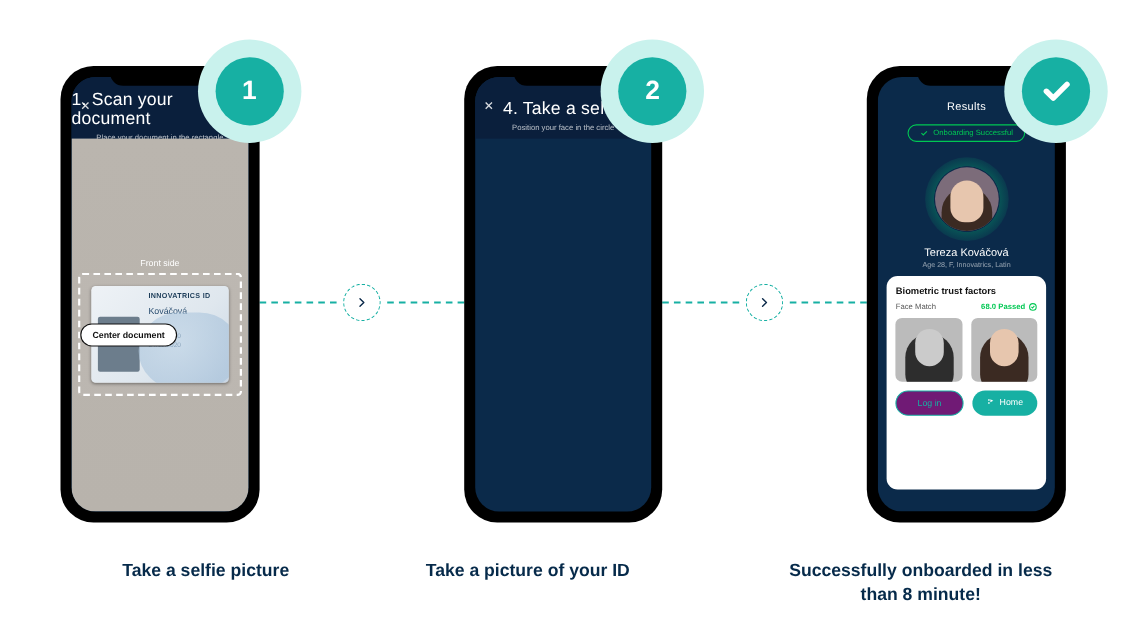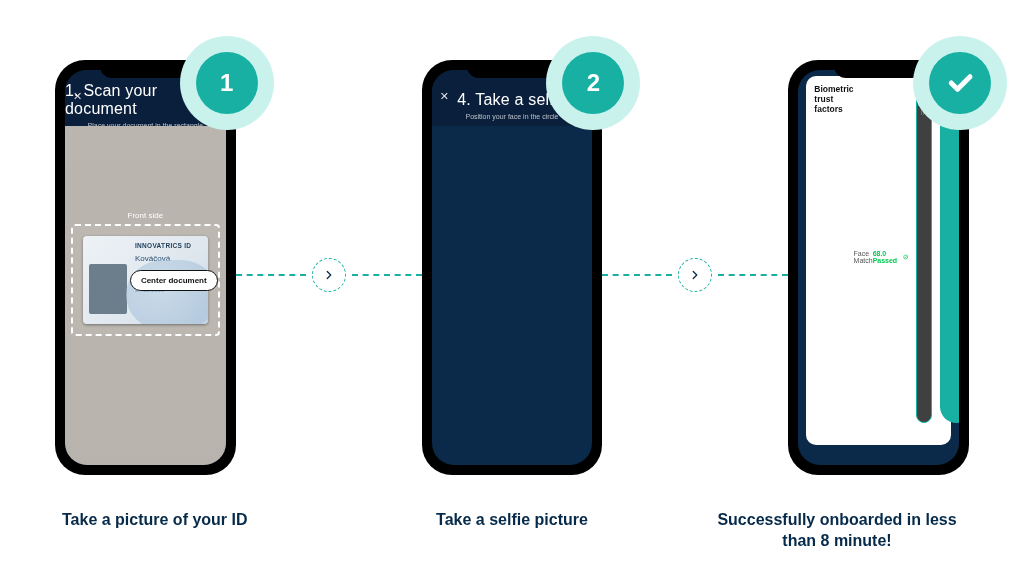--- a/index.html
+++ b/index.html
@@ -29,21 +29,21 @@
   .badge{position:absolute;right:-22px;top:-8px;width:62px;height:62px;border-radius:50%;background:var(--teal);display:flex;align-items:center;justify-content:center;color:#fff;font-weight:700;font-size:24px;box-shadow:0 0 0 16px var(--teal-light);z-index:30}
   .badge svg{width:30px;height:30px;stroke:#fff;stroke-width:4;fill:none;stroke-linecap:round;stroke-linejoin:round}
   
   .arrow{align-self:center;display:flex;align-items:center;gap:6px}
   .arrow .line{width:70px;border-top:2px dashed var(--teal);height:0}
   .arrow .head{width:34px;height:34px;border-radius:50%;border:1px dashed var(--teal);display:flex;align-items:center;justify-content:center}
   .arrow .head svg{width:14px;height:14px;stroke:var(--navy);stroke-width:2.2;fill:none;stroke-linecap:round;stroke-linejoin:round}
   
   .cam{position:relative;flex:1;background:linear-gradient(180deg,#bab5ae 0%, #b8b3ac 100%)}
   .screen .col{display:flex;flex-direction:column;height:100%}
-  .docframe{position:absolute;left:6px;right:6px;top:98px;height:112px;border:2px dashed #fff;border-radius:4px;display:flex;align-items:center;justify-content:flex-end;background:rgba(255,255,255,.05)}
+  .docframe{position:absolute;left:6px;right:6px;top:122px;height:112px;border:2px dashed #fff;border-radius:4px;display:flex;align-items:center;justify-content:flex-start;background:rgba(255,255,255,.05)}
   .doclabel{position:absolute;left:0;right:0;top:-15px;text-align:center;font-size:8px;color:#fff}
   .idcard{position:absolute;left:10px;right:10px;top:10px;bottom:10px;border-radius:4px;background:linear-gradient(135deg,#eef2f6 0%,#dfe7ee 60%,#c9d6e4 100%);box-shadow:0 1px 3px rgba(0,0,0,.4);overflow:hidden;display:flex}
   .idphoto{width:38px;height:50px;margin:28px 4px 0 6px;background:#6c7d8c;border-radius:2px}
   .idfields{flex:1;padding:6px 0 0 4px;font-size:6px;color:#274b6e;line-height:1.3}
   .idfields .brand{font-size:6.5px;font-weight:700;letter-spacing:.3px;color:#1b3b58}
   .idfields .name{font-size:8px;color:#274b6e;margin-top:4px}
   .idmap{position:absolute;right:-10px;bottom:-6px;width:92px;height:70px;background:radial-gradient(circle at 40% 40%,#bfd4e6 0,#a9c3db 70%);border-radius:40%/50%;opacity:.65}
   .centerpill{position:relative;z-index:2;background:#fff;color:#111;font-size:8px;padding:5px 10px;border-radius:999px;border:1px solid #111;font-weight:600}
   
   .wall{position:relative;flex:1;background:linear-gradient(90deg,#c2bcb4 0 30%,#a099ae 30% 70%,#c2bcb4 70% 100%)}
@@ -59,33 +59,33 @@
   .p3screen{display:flex;flex-direction:column;height:100%;background:var(--navy)}
   .p3top{padding-top:22px;text-align:center;color:#fff}
   .p3title{font-size:10px;letter-spacing:.3px}
   .pill-ok{margin:10px auto 6px;display:inline-flex;align-items:center;gap:4px;border:1px solid var(--green);color:var(--green);font-size:7px;padding:3px 10px;border-radius:999px}
   .avatarRing{margin:8px auto 6px;width:76px;height:76px;border-radius:50%;background:radial-gradient(circle at 50% 50%, rgba(0,200,120,.0) 55%, rgba(0,200,120,.25) 56%, rgba(0,200,120,0) 80%);display:flex;align-items:center;justify-content:center}
   .avatar{width:58px;height:58px;border-radius:50%;overflow:hidden;position:relative;background:#7c6c7a}
   .avatar .hair{top:18px;width:46px;height:60px;border-radius:26px 26px 22px 22px}
   .avatar .face{top:12px;width:30px;height:38px;border-radius:16px 16px 14px 14px}
   .uname{font-size:10px;margin-top:4px}
   .umeta{font-size:6.5px;opacity:.55;margin-top:2px}
-  .bcard{margin:6px 8px 20px;background:#fff;border-radius:10px;padding:8px 8px 22px;flex:1;color:#111;display:flex;}
+  .bcard{margin:6px 8px 20px;background:#fff;border-radius:10px;padding:8px 8px 22px;flex:1;color:#111;display:flex;flex-direction:column}
   .bcard .h{font-size:8.5px;font-weight:700}
   .score{display:flex;align-items:center;justify-content:space-between;font-size:7px;margin-top:6px;color:#555}
   .score .ok{color:var(--green);font-weight:700;display:inline-flex;align-items:center;gap:3px}
   .thumbs{display:flex;gap:8px;margin-top:6px}
   .thumb{flex:1;height:58px;border-radius:6px;background:#bbb;position:relative;overflow:hidden}
   .thumb.gray{filter:grayscale(1)}
   .thumb .mini{position:absolute;inset:0}
   .thumb .hair2{position:absolute;left:50%;top:14px;transform:translateX(-50%);width:44px;height:54px;background:#3b2a22;border-radius:24px 24px 18px 18px}
   .thumb .face2{position:absolute;left:50%;top:10px;transform:translateX(-50%);width:26px;height:34px;background:#e7c6ae;border-radius:14px}
   .btns{display:flex;gap:8px;margin-top:8px}
   .btn{flex:1;text-align:center;font-size:8px;padding:6px 0;border-radius:999px}
-  .btn.outline{border:1px solid var(--teal);color:var(--teal);background:#404040}
+  .btn.outline{border:1px solid var(--teal);color:var(--teal);background:#701a75}
   .btn.solid{background:var(--teal);color:#fff;display:flex;justify-content:center;gap:4px}
   
   .captions{position:absolute;left:0;right:0;bottom:24px;display:flex;justify-content:space-between;padding:0 62px}
   .cap{width:250px;text-align:center;color:var(--text);font-weight:700;font-size:16px;line-height:1.35}
   .cap.l{text-align:left}
 </style>
 </head>
 <body>
 
 <div class="stage">
@@ -160,20 +160,37 @@
 
   <div class="phone">
     <div class="badge">
       <svg viewBox="0 0 24 24">
           <path d="M5 12l5 5L20 7"></path>
         </svg>
     </div>
     <div class="notch"></div>
     <div class="screen">
         <div class="p3screen">
+      <div class="p3top">
+        <div class="p3title">Results</div>
+        <div class="pill-ok">
+          <svg width="8" height="8" viewBox="0 0 24 24" style="stroke:#00c853;stroke-width:3;fill:none">
+                <path d="M5 12l5 5L20 7"></path>
+              </svg>
+          <span>Onboarding Successful</span>
+        </div>
+        <div class="avatarRing">
+          <div class="avatar">
+            <div class="hair"></div>
+                <div class="face"></div>
+          </div>
+        </div>
+        <div class="uname">Tereza Kováčová</div>
+        <div class="umeta">Age 28, F, Innovatrics, Latin</div>
+      </div>
       <div class="bcard">
         <div class="h">Biometric trust factors</div>
         <div class="score">
           <span>Face Match</span>
           <span class="ok">
             <span>68.0 Passed</span>
             <svg width="8" height="8" viewBox="0 0 24 24" style="stroke:#00c853;stroke-width:3;fill:none">
                   <circle cx="12" cy="12" r="9"></circle>
                   <path d="M8 12l3 3 5-6"></path>
                 </svg>
@@ -203,16 +220,16 @@
           </div>
         </div>
       </div>
     </div>
       </div>
   </div>
 
 </div>
 
 <div class="captions">
+  <div class="cap">Take a selfie picture</div>
   <div class="cap l">Take a picture of your ID</div>
-  <div class="cap">Take a selfie picture</div>
   <div class="cap">Successfully onboarded in less than 8 minute!</div>
 </div>
 
 </body></html>

